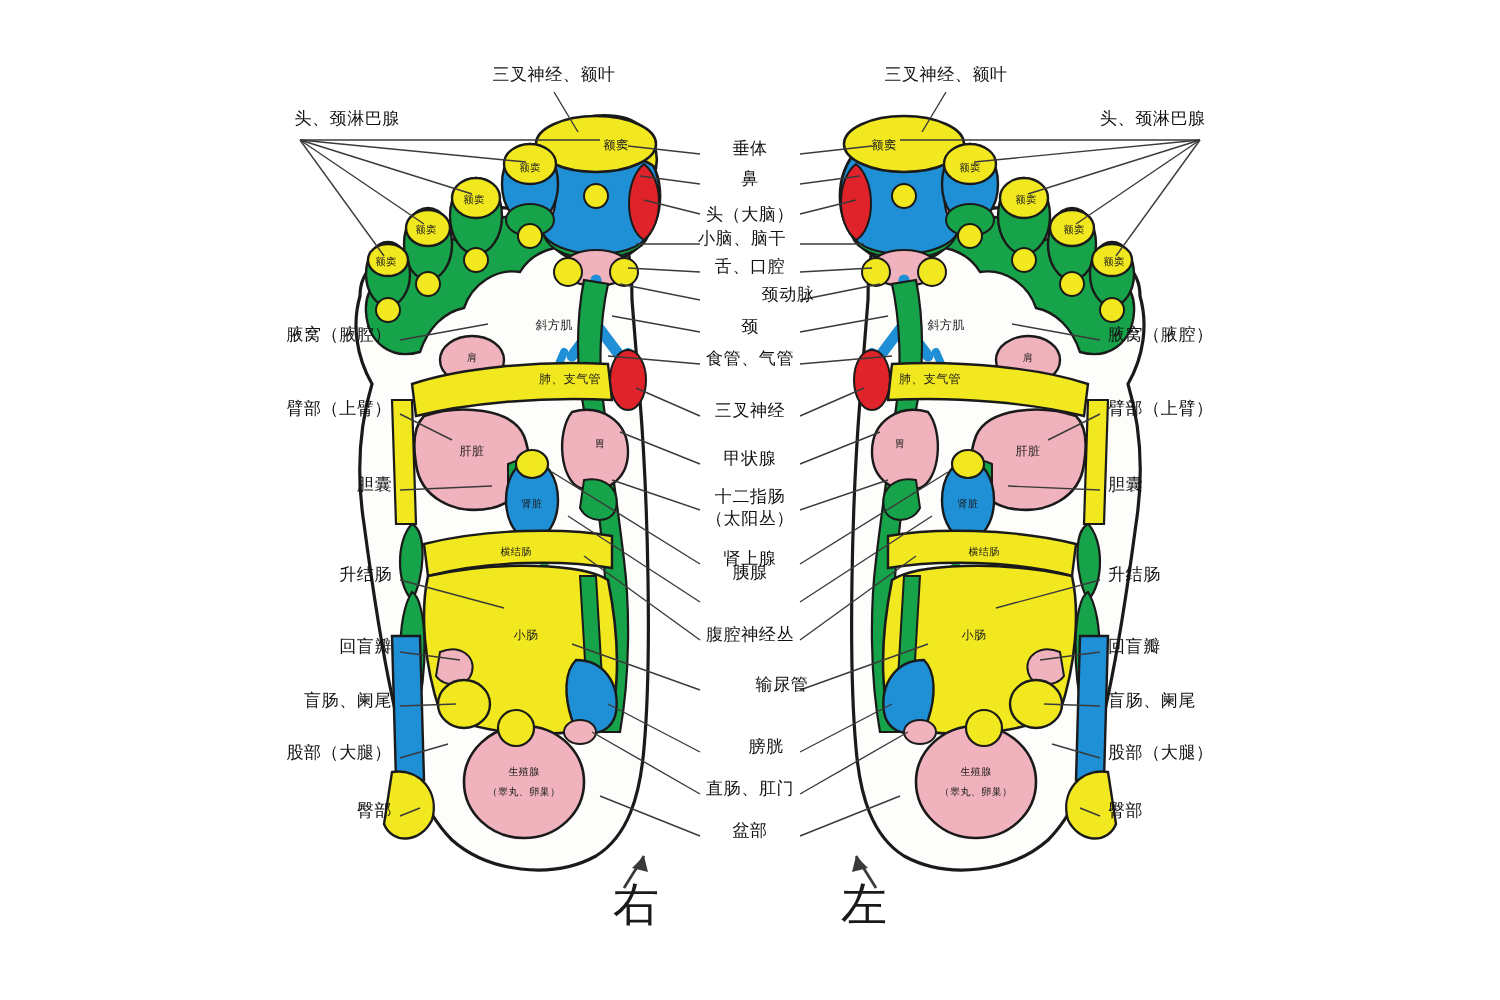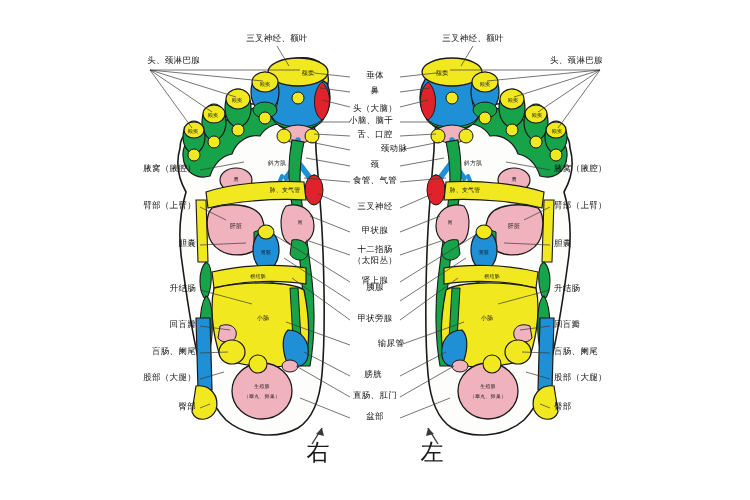--- a/index.html
+++ b/index.html
@@ -333,23 +333,23 @@
 <div class="lbl c" style="left:375px;top:130px">舌、口腔</div>
 <div class="lbl c" style="left:394px;top:144px">颈动脉</div>
 <div class="lbl c" style="left:375px;top:160px">颈</div>
 <div class="lbl c" style="left:375px;top:176px">食管、气管</div>
 <div class="lbl c" style="left:375px;top:202px">三叉神经</div>
 <div class="lbl c" style="left:375px;top:226px">甲状腺</div>
 <div class="lbl c" style="left:375px;top:245px">十二指肠</div>
 <div class="lbl c" style="left:375px;top:256px">（太阳丛）</div>
 <div class="lbl c" style="left:375px;top:276px">肾上腺</div>
 <div class="lbl c" style="left:375px;top:283px">胰腺</div>
-<div class="lbl c" style="left:375px;top:314px">甲状旁腺</div>
+<div class="lbl c" style="left:375px;top:314px">腹腔神经丛</div>
 <div class="lbl c" style="left:391px;top:339px">输尿管</div>
-<div class="lbl c" style="left:373px;top:370px">膀胱</div>
+<div class="lbl c" style="left:383px;top:370px">膀胱</div>
 <div class="lbl c" style="left:375px;top:391px">直肠、肛门</div>
 <div class="lbl c" style="left:375px;top:412px">盆部</div>
 
 <div class="onshape sm" style="left:308px;top:73px">额窦</div>
 <div class="onshape tiny" style="left:265px;top:84px">额窦</div>
 <div class="onshape tiny" style="left:237px;top:100px">额窦</div>
 <div class="onshape tiny" style="left:213px;top:115px">额窦</div>
 <div class="onshape tiny" style="left:193px;top:131px">额窦</div>
 <div class="onshape sm" style="left:277px;top:163px">斜方肌</div>
 <div class="onshape tiny" style="left:236px;top:179px">肩</div>

